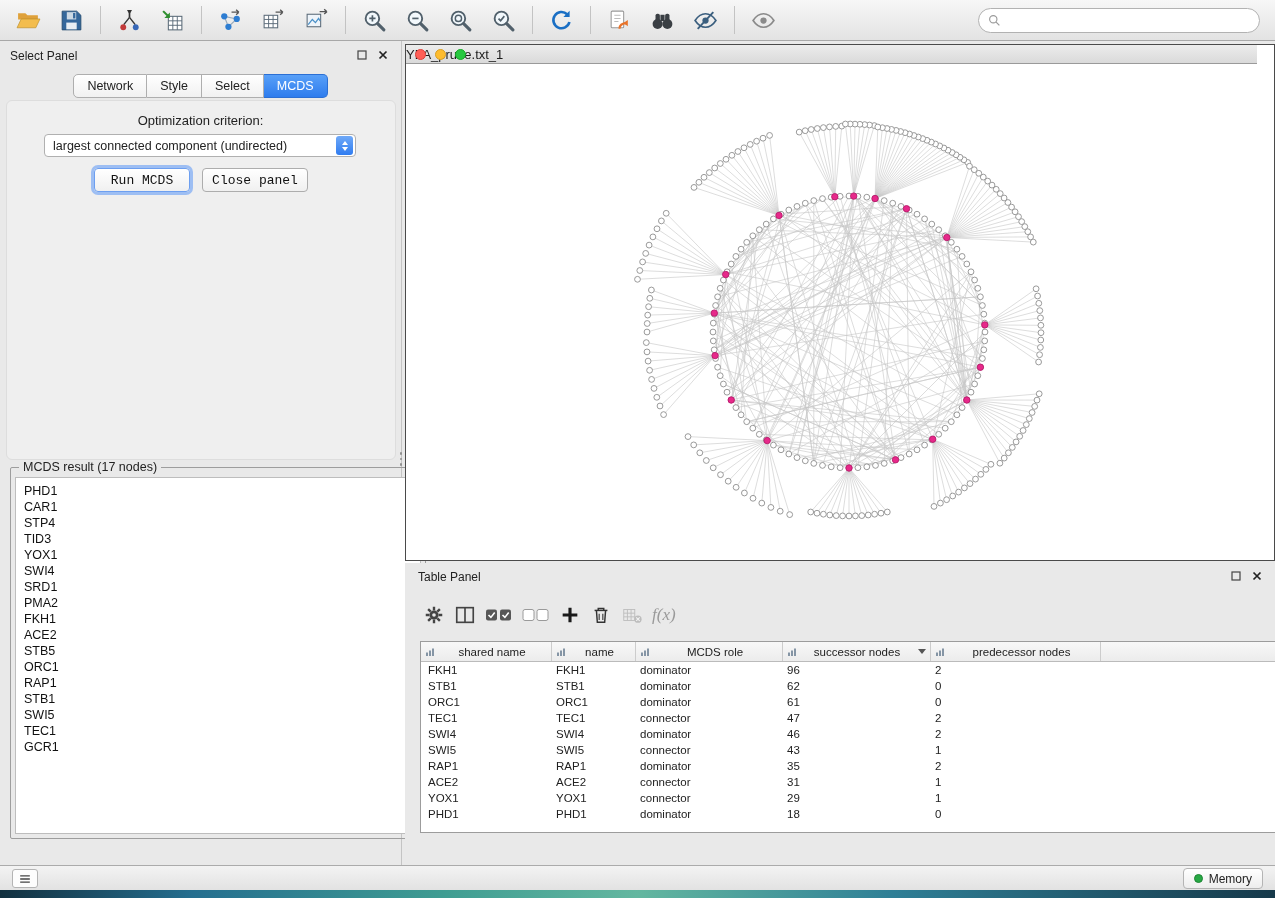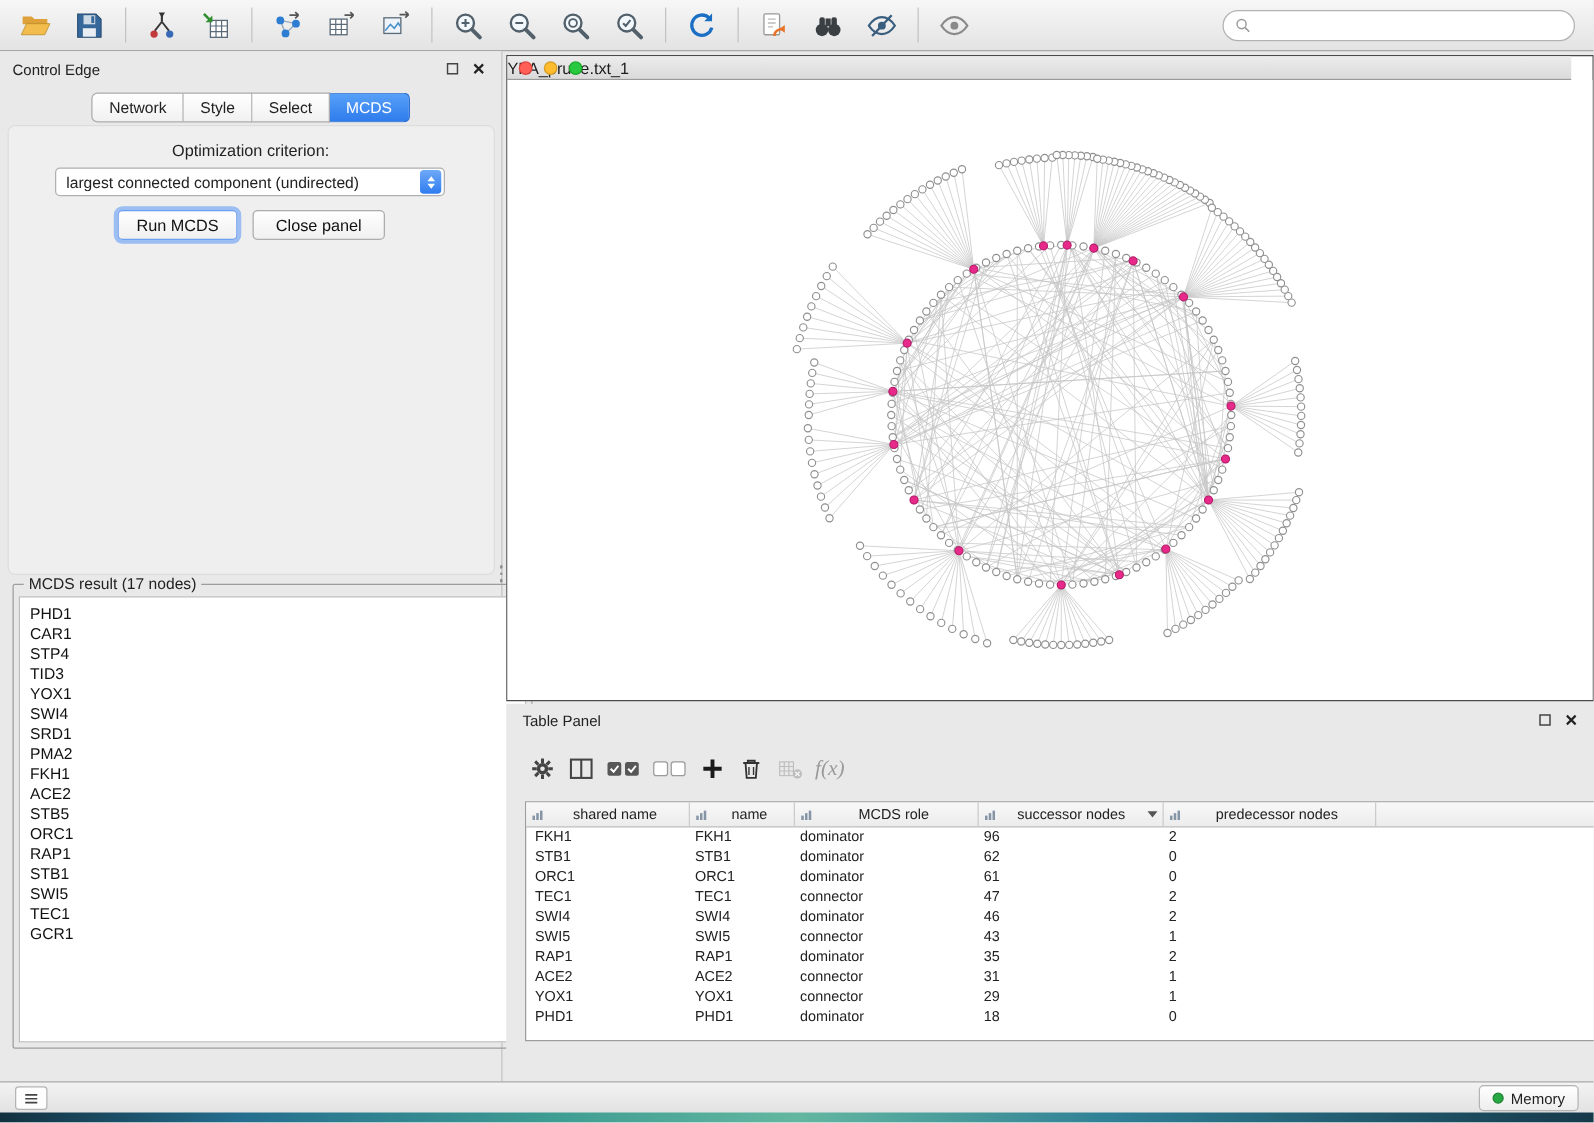--- a/index.html
+++ b/index.html
@@ -37,21 +37,21 @@
   #opt-label{position:absolute;left:0;top:72px;width:100%;text-align:center;font-size:13px}
   #opt-dropdown{position:absolute;left:44px;top:93px;width:312px;height:23px;background:#fff;
     border:1px solid #b0b0b0;border-radius:4px;display:flex;align-items:center;padding:0 2px 0 8px;
     font-size:12.5px;cursor:default}
   #opt-dropdown .ddtext{flex:1;white-space:nowrap;overflow:hidden}
   .stepper{width:17px;height:19px;background:linear-gradient(#6fa9f8,#2f7cf0);border-radius:3px;
     display:flex;flex-direction:column;align-items:center;justify-content:center;gap:2px}
   .tri-up{width:0;height:0;border-left:3.5px solid transparent;border-right:3.5px solid transparent;border-bottom:4px solid #fff}
   .tri-dn{width:0;height:0;border-left:3.5px solid transparent;border-right:3.5px solid transparent;border-top:4px solid #fff}
   .pushbtn{position:absolute;height:24px;background:linear-gradient(#ffffff,#f0f0f0);
-    border:1px solid #adadad;border-radius:4px;font-size:13px;font-family:Liberation Sans, sans-serif;color:#111;
+    border:1px solid #adadad;border-radius:4px;font-size:13px;font-family:Liberation Mono, monospace;color:#111;
     display:flex;align-items:center;justify-content:center;cursor:default}
   #run-btn{left:94px;top:127px;width:96px;box-shadow:0 0 0 3px rgba(90,150,245,.55);border-color:#6d9ff0}
   #closepanel-btn{left:202px;top:127px;width:106px}
   #mcds-group{position:absolute;left:10px;top:426px;width:416px;height:372px;border:1px solid #9d9d9d;border-radius:2px}
   #mcds-legend{position:absolute;left:8px;top:-8px;background:#e9e9e9;padding:0 4px;font-size:12.5px}
   #mcds-list{position:absolute;left:4px;top:9px;right:4px;bottom:4px;background:#fff;
     border:1px solid #bdbdbd;overflow:hidden;padding:5px 0 0 8px}
   .mcds-item{font-size:12.5px;line-height:16px;color:#111}
 
   
@@ -262,21 +262,21 @@
       <svg width="13" height="13" viewBox="0 0 16 16">
           <circle cx="6.5" cy="6.5" r="4.5" fill="none" stroke="#9a9a9a" stroke-width="1.4"></circle>
           <path d="M10 10l4 4" stroke="#9a9a9a" stroke-width="1.6"></path>
         </svg>
     </span>
     <input type="text" placeholder="" style="">
   </div>
 </div>
 
 <div id="control-panel">
-  <div id="cp-header">Control Edge</div>
+  <div id="cp-header">Select Panel</div>
   <div class="panel-winbtns" id="cp-winbtns">
     <span>
         <svg width="10" height="10" viewBox="0 0 10 10">
           <rect x="1" y="1" width="8" height="8" fill="none" stroke="#444" stroke-width="1.2"></rect>
         </svg>
       </span>
     <span>
         <svg width="10" height="10" viewBox="0 0 10 10">
           <path d="M1.5 1.5l7 7M8.5 1.5l-7 7" stroke="#222" stroke-width="1.7"></path>
         </svg>

